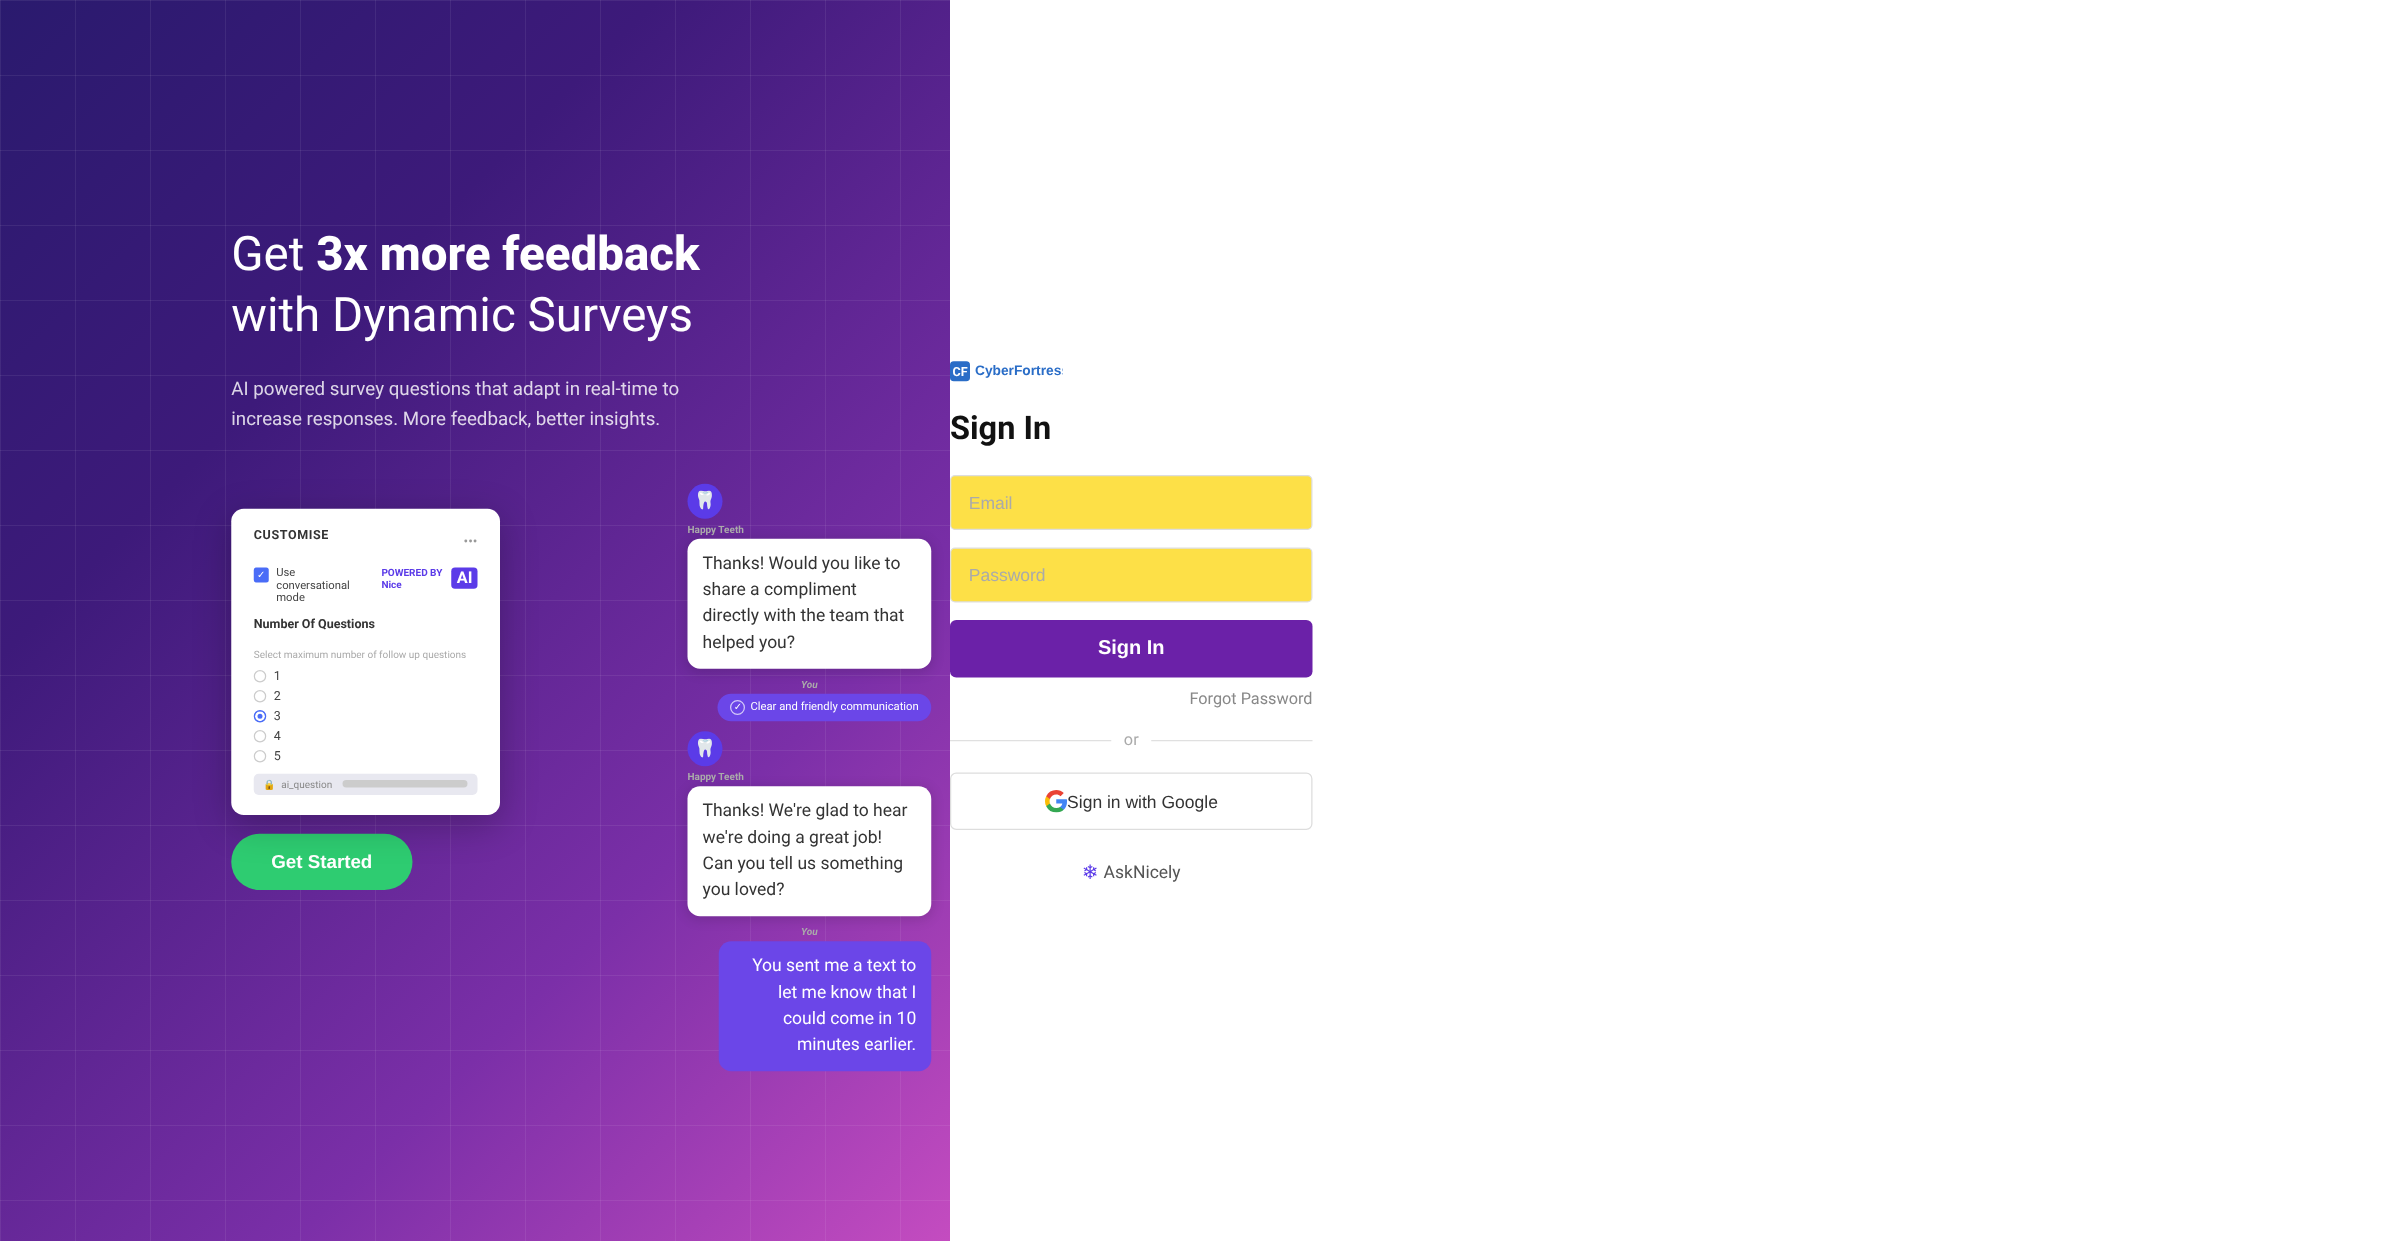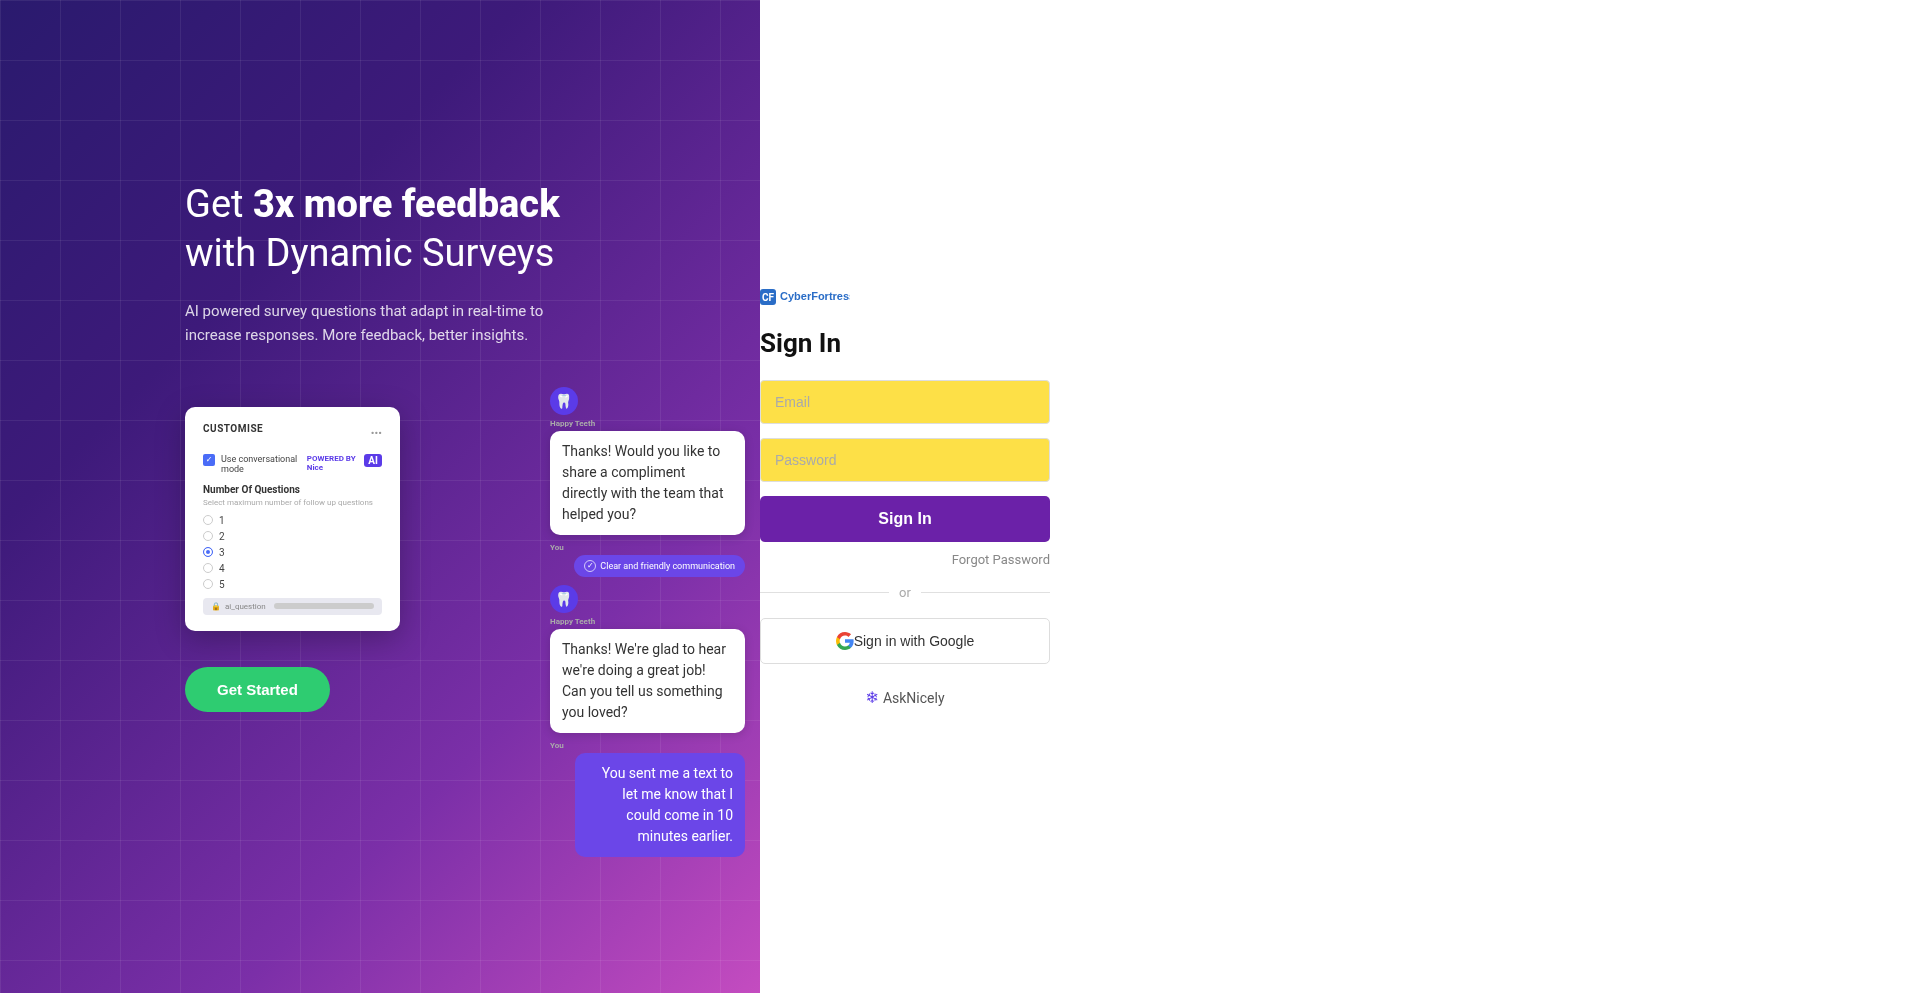--- a/index.html
+++ b/index.html
@@ -111,31 +111,31 @@
       color: #888;
       margin-left: 2px;
     }
     .powered-badge span {
       color: #5b3be8;
       font-weight: 700;
     }
     .ai-badge {
       background: #5b3be8;
       color: #fff;
-      font-size: 10px;
+      font-size: 13px;
       padding: 1px 4px;
       border-radius: 3px;
       font-weight: 700;
     }
 
     .num-questions-title {
       font-size: 10px;
       font-weight: 700;
       color: #333;
-      margin-bottom: 3px;
+      margin-bottom: 14px;
     }
     .num-questions-sub {
       font-size: 8px;
       color: #aaa;
       margin-bottom: 8px;
     }
 
     .radio-list { list-style: none; }
     .radio-item {
       display: flex;
@@ -200,21 +200,21 @@
       color: #fff;
       text-align: right;
     }
 
     .chat-label {
       font-size: 8px;
       font-weight: 700;
       color: #aaa;
       margin-bottom: 3px;
     }
-    .chat-label.you { text-align: left; }
+    .chat-label.you { text-align: center; font-style: italic; }
 
     .you-bubble-check {
       display: flex;
       align-items: center;
       justify-content: center;
       gap: 4px;
       background: #6b46e8;
       border-radius: 20px;
       padding: 5px 10px;
       color: #fff;

